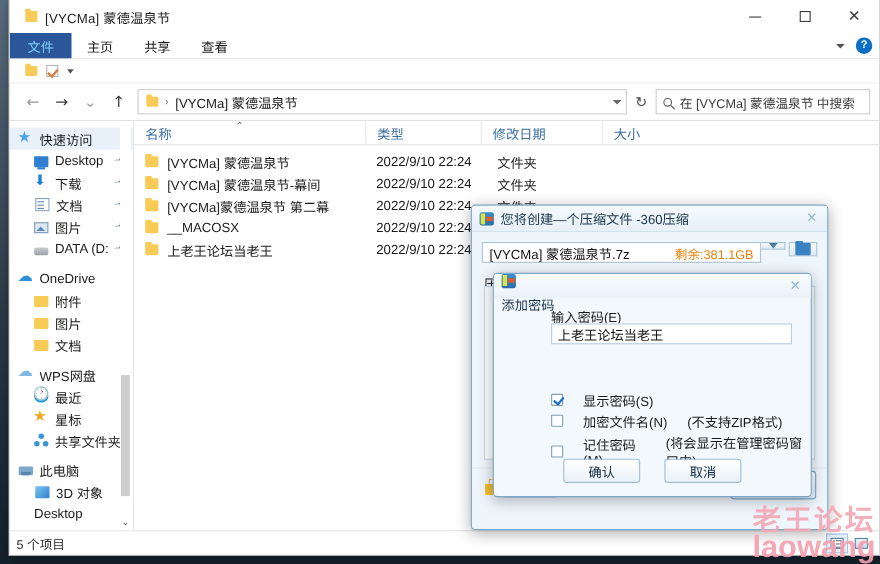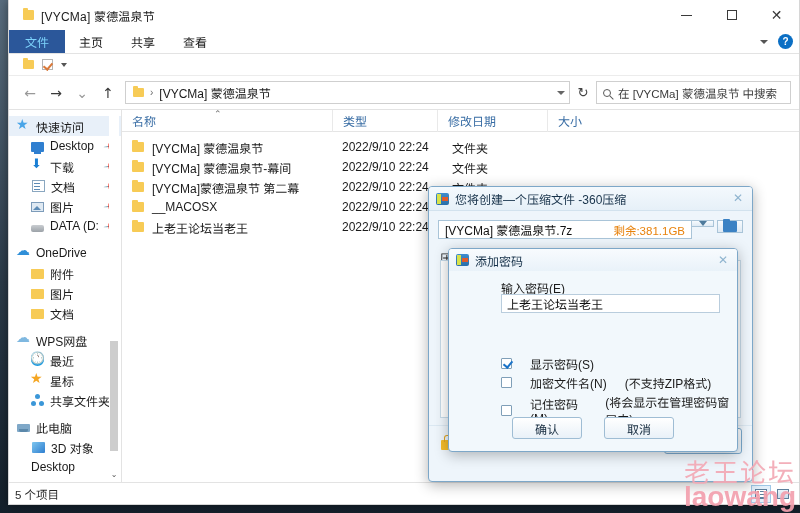--- a/index.html
+++ b/index.html
@@ -313,23 +313,24 @@
 
   
   .dlg-pw{
     position:absolute; left:448px; top:248px; width:290px; height:204px;
     background:#f2f8fc;
     border:1px solid #7da7c8; border-radius:4px;
     box-shadow:0 3px 14px rgba(0,0,0,.28);
     font-size:12px; color:#1a1a1a;
   }
   .dlg-pw .dtitle{
-    height:22px; display:flex; align-items:center; gap:6px; padding-left:7px;
+    height:22px; display:flex; gap:6px; padding-left:7px;
     background:linear-gradient(#f8fbfe,#e9f2f9);
     border-radius:3px 3px 0 0;
+    flex-direction:column;
   }
   .pw-label{ position:absolute; left:52px; top:30px; font-size:12px; }
   .pw-input{
     position:absolute; left:52px; top:45px; right:17px; height:19px;
     border:1px solid #b9cddd; background:#fff;
     display:flex; align-items:center; padding:0 5px; font-size:12px; color:#111;
   }
   .cb-row{
     position:absolute; left:52px; display:flex; align-items:center; gap:18px; font-size:12px;
   }
@@ -349,21 +350,21 @@
     background:linear-gradient(#ffffff,#e9f1f8);
     display:flex;align-items:center;justify-content:center;font-size:12px;color:#13293d;
   }
 
   
   .wm{
     position:absolute; right:4px; bottom:6px; text-align:right;
     pointer-events:none; user-select:none;
   }
   .wm .cn{
-    font-size:26px; color:#f3a9b5; font-weight:normal; letter-spacing:2px;
+    font-size:26px; color:#f3a9b5; font-weight:bold; letter-spacing:2px;
     line-height:26px; opacity:.92;
   }
   .wm .en{
     font-size:28px; color:#f3a0ae; font-weight:bold; letter-spacing:0px;
     line-height:21px; opacity:.92;
   }
 </style>
 </head>
 <body>
 

